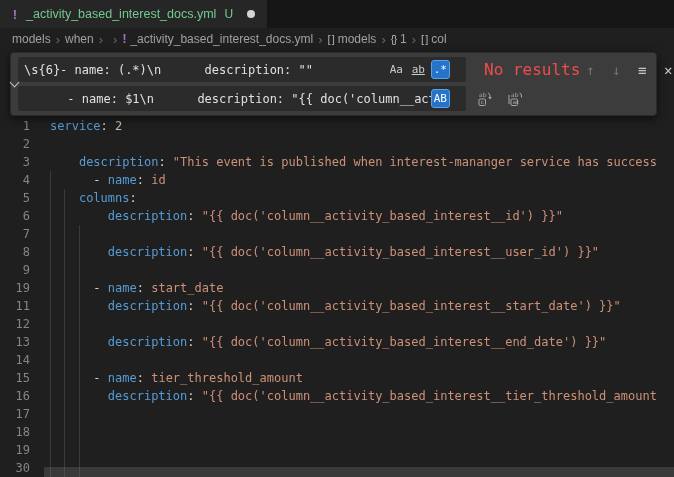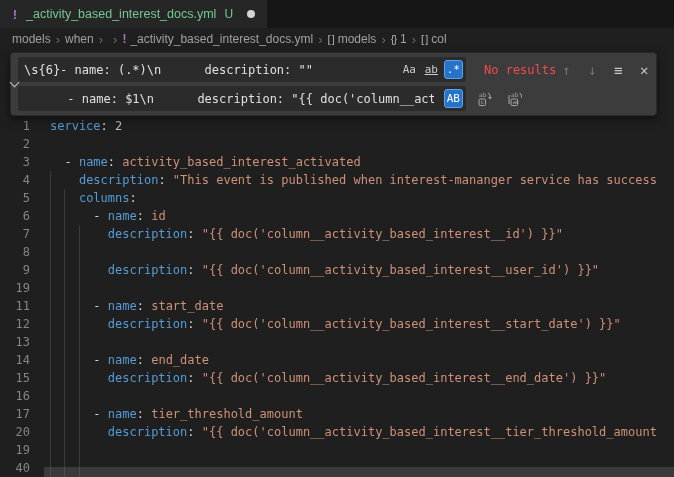--- a/index.html
+++ b/index.html
@@ -47,26 +47,26 @@
   .fw-toggle { width:20px; display:flex; align-items:center; justify-content:center; cursor:pointer; }
   .chev { width:7px; height:7px; border-right:1.5px solid #c5c5c5; border-bottom:1.5px solid #c5c5c5;
           transform:rotate(45deg); margin-top:-4px; }
   .fw-fields { flex:1; padding:4px 4px 4px 0; display:flex; flex-direction:column; gap:4px; }
   .fw-row { display:flex; align-items:center; height:25px; }
   .fw-input { position:relative; width:448px; height:25px; background:#2b2b2b; border-radius:2px; flex:none;
               display:flex; align-items:center; padding-left:6px; overflow:hidden; }
   .fw-text { font-size:12px; color:#e0e0e0; white-space:pre; overflow:hidden; }
   .find-text { margin-right:76px; }
   .repl-text { margin-right:32px; }
-  .fw-opts { position:absolute; right:3px; top:3px; display:flex; gap:3px; }
+  .fw-opts { position:absolute; right:16px; top:3px; display:flex; gap:3px; }
   .opt { height:19px; min-width:19px; padding:0 2px; display:flex; align-items:center; justify-content:center;
          border-radius:3px; color:#cccccc; font-size:11px; cursor:pointer; }
   .opt.active { background:#2574c9; border:1px solid #5ba3e8; color:#ffffff; }
   .opt-word { text-decoration:underline; }
-  .fw-status { margin-left:18px; font-size:12px; color:#f14c4c; white-space:nowrap; }
+  .fw-status { margin-left:18px; font-size:16px; color:#f14c4c; white-space:nowrap; }
   .fw-actions { margin-left:auto; display:flex; align-items:center; gap:6px; padding-right:4px; }
   .act { width:20px; height:20px; display:flex; align-items:center; justify-content:center; color:#c5c5c5;
          font-size:14px; border-radius:3px; cursor:pointer; }
   .act.disabled { opacity:0.4; cursor:default; }
   .repl-acts { margin-left:9px; display:flex; gap:10px; align-items:center; }
   .ricon { opacity:0.85; }
 </style>
 </head>
 <body>
 
@@ -124,39 +124,37 @@
         <div class="ln">8</div>
         <div class="ln">9</div>
         <div class="ln">19</div>
         <div class="ln">11</div>
         <div class="ln">12</div>
         <div class="ln">13</div>
         <div class="ln">14</div>
         <div class="ln">15</div>
         <div class="ln">16</div>
         <div class="ln">17</div>
-        <div class="ln">20</div>
+        <div class="ln">18</div>
         <div class="ln">19</div>
-        <div class="ln">40</div>
+        <div class="ln">30</div>
       </div>
     <div class="code">
         <div class="cl"><span class="c-key">service</span><span class="c-punct">:</span><span class="c-plain"> </span><span class="c-num">2</span></div>
         <div class="cl"></div>
-        <div class="cl"><span class="c-plain">  </span><span class="c-punct">- </span><span class="c-key">name</span><span class="c-punct">:</span><span class="c-str"> activity_based_interest_activated</span></div>
         <div class="cl"><span class="c-plain">    </span><span class="c-key">description</span><span class="c-punct">:</span><span class="c-str"> "This event is published when interest-mananger service has success</span></div>
+        <div class="cl"><span class="c-plain">      </span><span class="c-punct">- </span><span class="c-key">name</span><span class="c-punct">:</span><span class="c-str"> id</span></div>
         <div class="cl"><span class="c-plain">    </span><span class="c-key">columns</span><span class="c-punct">:</span></div>
-        <div class="cl"><span class="c-plain">      </span><span class="c-punct">- </span><span class="c-key">name</span><span class="c-punct">:</span><span class="c-str"> id</span></div>
         <div class="cl"><span class="c-plain">        </span><span class="c-key">description</span><span class="c-punct">:</span><span class="c-str"> "{{ doc('column__activity_based_interest__id') }}"</span></div>
         <div class="cl"></div>
         <div class="cl"><span class="c-plain">        </span><span class="c-key">description</span><span class="c-punct">:</span><span class="c-str"> "{{ doc('column__activity_based_interest__user_id') }}"</span></div>
         <div class="cl"></div>
         <div class="cl"><span class="c-plain">      </span><span class="c-punct">- </span><span class="c-key">name</span><span class="c-punct">:</span><span class="c-str"> start_date</span></div>
         <div class="cl"><span class="c-plain">        </span><span class="c-key">description</span><span class="c-punct">:</span><span class="c-str"> "{{ doc('column__activity_based_interest__start_date') }}"</span></div>
         <div class="cl"></div>
-        <div class="cl"><span class="c-plain">      </span><span class="c-punct">- </span><span class="c-key">name</span><span class="c-punct">:</span><span class="c-str"> end_date</span></div>
         <div class="cl"><span class="c-plain">        </span><span class="c-key">description</span><span class="c-punct">:</span><span class="c-str"> "{{ doc('column__activity_based_interest__end_date') }}"</span></div>
         <div class="cl"></div>
         <div class="cl"><span class="c-plain">      </span><span class="c-punct">- </span><span class="c-key">name</span><span class="c-punct">:</span><span class="c-str"> tier_threshold_amount</span></div>
         <div class="cl"><span class="c-plain">        </span><span class="c-key">description</span><span class="c-punct">:</span><span class="c-str"> "{{ doc('column__activity_based_interest__tier_threshold_amount</span></div>
       </div>
     <div class="guide g0"></div>
     <div class="guide g1"></div>
     <div class="guide g2"></div>
     <div class="hscrollbar"></div>
 

